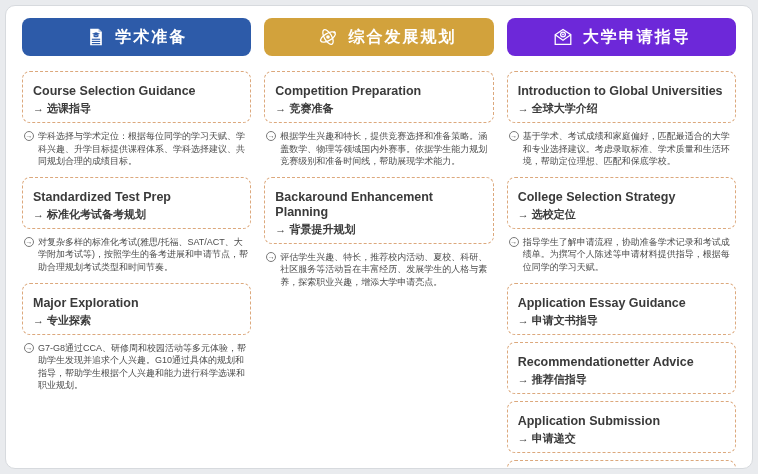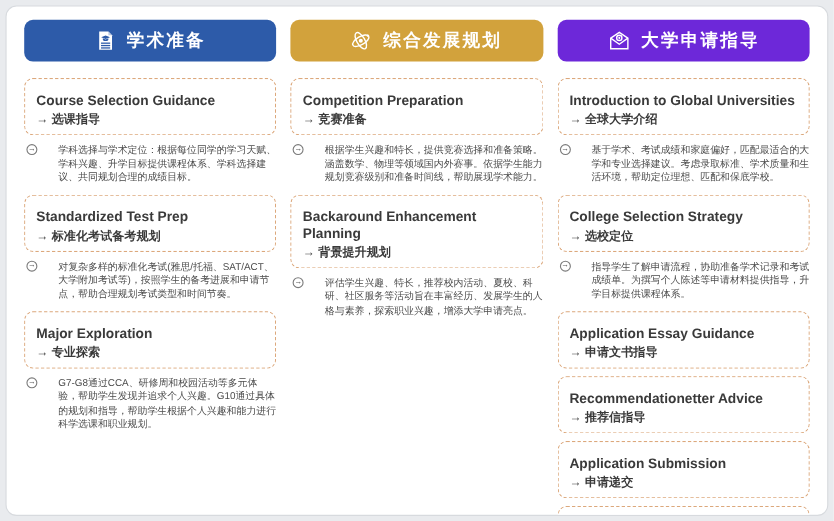--- a/index.html
+++ b/index.html
@@ -35,21 +35,21 @@
   .card {
     border:1.5px dashed #dca87c;
     border-radius:8px;
     padding:12px 10px 6px;
     margin-bottom:7px;
     background:#fff;
   }
   .card-title { font-size:12.5px; font-weight:bold; color:#3a3a3a; line-height:1.2; }
   .card-sub   { font-size:11px;  color:#3a3a3a; margin-top:2px; font-weight:bold; }
   .desc {
-    display:flex; gap:19px;
+    display:flex; gap:4px;
     font-size:9px; color:#4c4c4c; line-height:1.4;
     margin:1px 0 9px 2px;
   }
   .bullet {
     width:10px; height:10px; flex:0 0 10px;
     border:1px solid #7a7a7a; border-radius:50%;
     display:flex; align-items:center; justify-content:center;
     font-size:7px; color:#5a5a5a; margin-top:1px;
   }
 </style>
@@ -160,21 +160,21 @@
         <span class="bullet">→</span>
         <span>基于学术、考试成绩和家庭偏好，匹配最适合的大学和专业选择建议。考虑录取标准、学术质量和生活环境，帮助定位理想、匹配和保底学校。</span>
       </div>
 
       <div class="card">
         <div class="card-title">College Selection Strategy</div>
         <div class="card-sub">→ 选校定位</div>
       </div>
       <div class="desc">
         <span class="bullet">→</span>
-        <span>指导学生了解申请流程，协助准备学术记录和考试成绩单。为撰写个人陈述等申请材料提供指导，升学目标提供课程体系。</span>
+        <span>指导学生了解申请流程，协助准备学术记录和考试成绩单。为撰写个人陈述等申请材料提供指导，根据每位同学的学习天赋。</span>
       </div>
 
       <div class="card">
         <div class="card-title">Application Essay Guidance</div>
         <div class="card-sub">→ 申请文书指导</div>
       </div>
 
       <div class="card">
         <div class="card-title">Recommendationetter Advice</div>
         <div class="card-sub">→ 推荐信指导</div>

